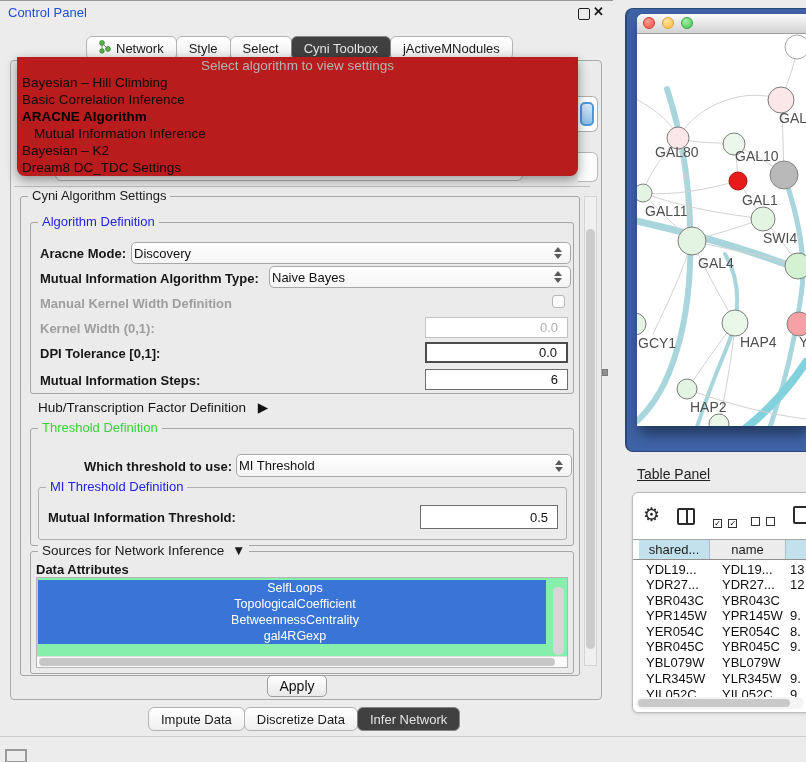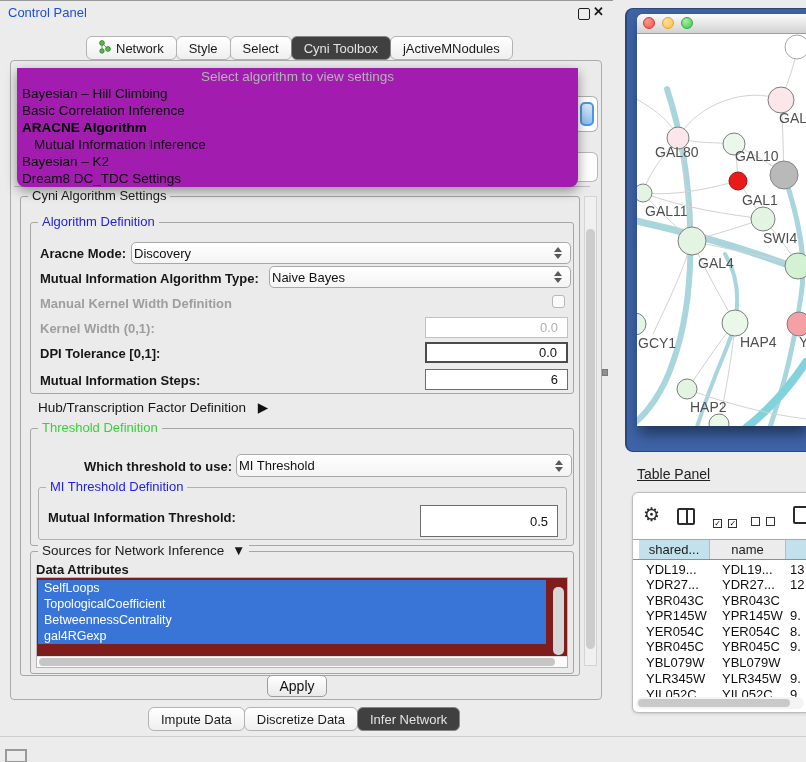--- a/index.html
+++ b/index.html
@@ -136,31 +136,31 @@
   <span class="arrows">
       <span class="tri-up"></span>
       <span class="tri-dn"></span>
     </span>
 </div>
 
 <div class="group" style="left:38px;top:487px;width:527px;height:51px;border-color:#b0b0b0;">
   <span class="legend blue">MI Threshold Definition</span>
 </div>
 <div class="lbl" style="left:48px;top:510px;">Mutual Information Threshold:</div>
-<div class="field" style="left:420px;top:505px;width:138px;height:32px;border-color:#6e6e6e;">0.5</div>
+<div class="field" style="left:420px;top:505px;width:138px;height:24px;border-color:#6e6e6e;">0.5</div>
 
 <div class="group" style="left:30px;top:551px;width:542px;height:121px;">
   <span class="legend" style="font-size:13.5px;">
     <span>Sources for Network Inference</span>
     <span style="margin-left:4px;">▼</span>
   </span>
 </div>
 <div class="lbl" style="left:36px;top:562px;">Data Attributes</div>
 
-<div class="abs" style="left:36px;top:577px;width:532px;height:91px;background:#7f1d1d;border:1px solid #b5b5b5;box-sizing:border-box;overflow:hidden;">
+<div class="abs" style="left:36px;top:577px;width:532px;height:91px;background:#86efac;border:1px solid #b5b5b5;box-sizing:border-box;overflow:hidden;text-align:center;">
   <div style="margin:2px 0 0 1px;width:508px;height:16px;line-height:16px;background:#3875d7;color:#fff;font-size:12.5px;padding-left:6px;box-sizing:border-box;">SelfLoops</div>
   <div style="margin-left:1px;width:508px;height:16px;line-height:16px;background:#3875d7;color:#fff;font-size:12.5px;padding-left:6px;box-sizing:border-box;">TopologicalCoefficient</div>
   <div style="margin-left:1px;width:508px;height:16px;line-height:16px;background:#3875d7;color:#fff;font-size:12.5px;padding-left:6px;box-sizing:border-box;">BetweennessCentrality</div>
   <div style="margin-left:1px;width:508px;height:16px;line-height:16px;background:#3875d7;color:#fff;font-size:12.5px;padding-left:6px;box-sizing:border-box;">gal4RGexp</div>
   <div class="scroll-thumb" style="right:3px;top:9px;width:11px;height:68px;background:#d6d6d6;"></div>
   <div style="position:absolute;left:0;bottom:0;width:530px;height:11px;background:#fbfbfb;border-top:1px solid #ddd;box-sizing:border-box;">
     <div class="scroll-thumb" style="left:2px;top:1px;width:516px;height:8px;background:#c6c6c6;"></div>
   </div>
 </div>
 
@@ -176,21 +176,21 @@
   <div class="tab sel">
     <span>Infer Network</span>
   </div>
 </div>
 
 <div class="abs" style="left:0;top:736px;width:806px;height:1px;background:#cfcfcf;"></div>
 <div class="abs" style="left:5px;top:749px;width:22px;height:14px;border:2px solid #999;background:#ededed;box-sizing:border-box;"></div>
 
 <div class="abs" style="left:602px;top:369px;width:6px;height:7px;background:#909090;border:1px solid #7a7a7a;box-sizing:border-box;"></div>
 
-<div class="abs" style="left:17px;top:57px;width:561px;height:119px;background:#a21caf;border-radius:0 0 8px 8px;box-shadow:0 4px 12px rgba(0,0,0,0.4);z-index:50;overflow:hidden;margin-top:11px;">
+<div class="abs" style="left:17px;top:57px;width:561px;height:119px;background:#b91c1c;border-radius:0 0 8px 8px;box-shadow:0 4px 12px rgba(0,0,0,0.4);z-index:50;overflow:hidden;">
   <div style="text-align:center;color:#b4b4b4;font-size:13.5px;height:17px;line-height:17px;">Select algorithm to view settings</div>
   <div style="font-size:13.5px;height:17px;line-height:17px;padding-left:5px;color:#0c0c0c;">Bayesian – Hill Climbing</div>
   <div style="font-size:13.5px;height:17px;line-height:17px;padding-left:5px;color:#0c0c0c;">Basic Correlation Inference</div>
   <div style="font-size:13.5px;height:17px;line-height:17px;padding-left:5px;color:#000;font-weight:bold;">ARACNE Algorithm</div>
   <div style="font-size:13.5px;height:17px;line-height:17px;padding-left:17px;color:#0c0c0c;">Mutual Information Inference</div>
   <div style="font-size:13.5px;height:17px;line-height:17px;padding-left:5px;color:#0c0c0c;">Bayesian – K2</div>
   <div style="font-size:13.5px;height:17px;line-height:17px;padding-left:5px;color:#0c0c0c;">Dream8 DC_TDC Settings</div>
 </div>
 
 <div class="abs" style="left:625px;top:8px;width:181px;height:444px;background:#3e63a6;border-left:2px solid #2a4878;border-top:1px solid #2a4878;border-bottom:1px solid #2a4878;border-radius:8px 0 0 8px;box-sizing:border-box;"></div>

